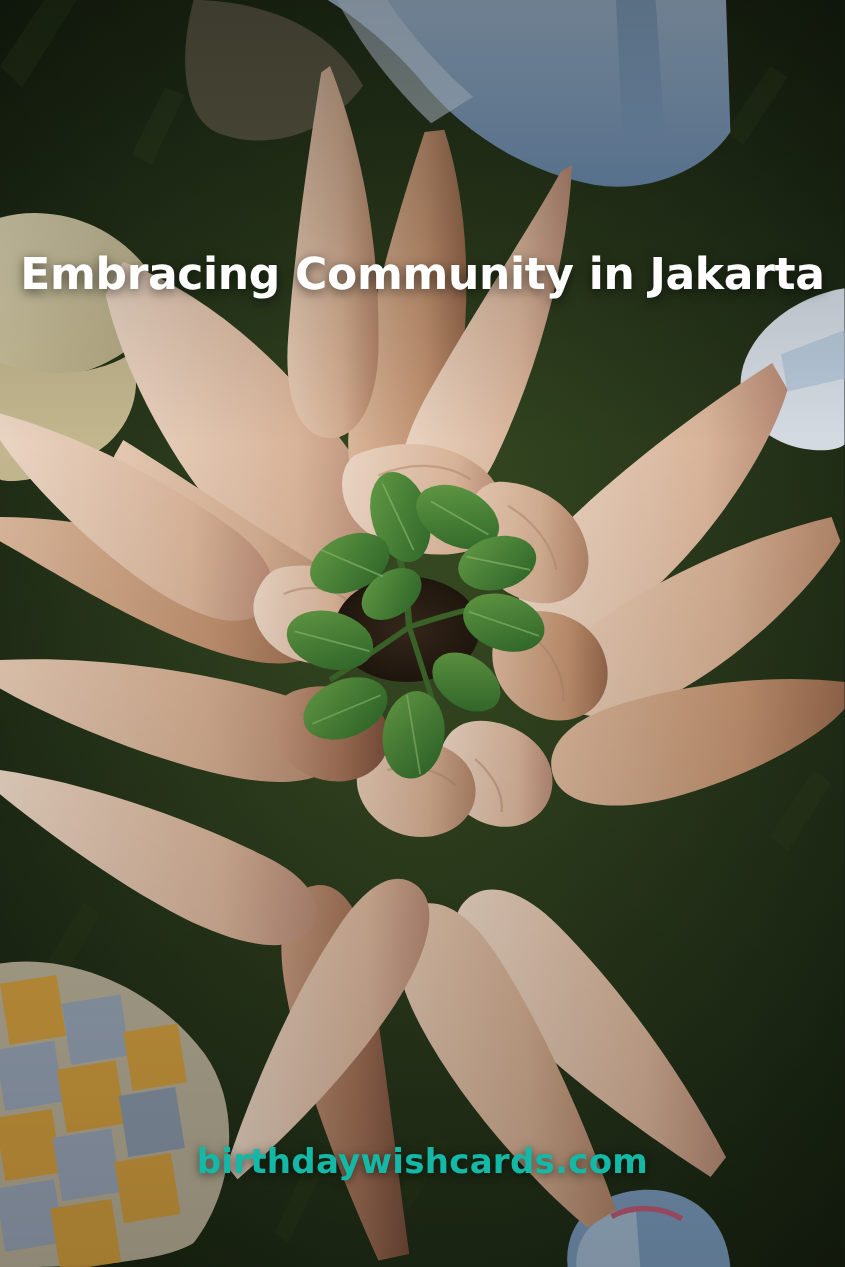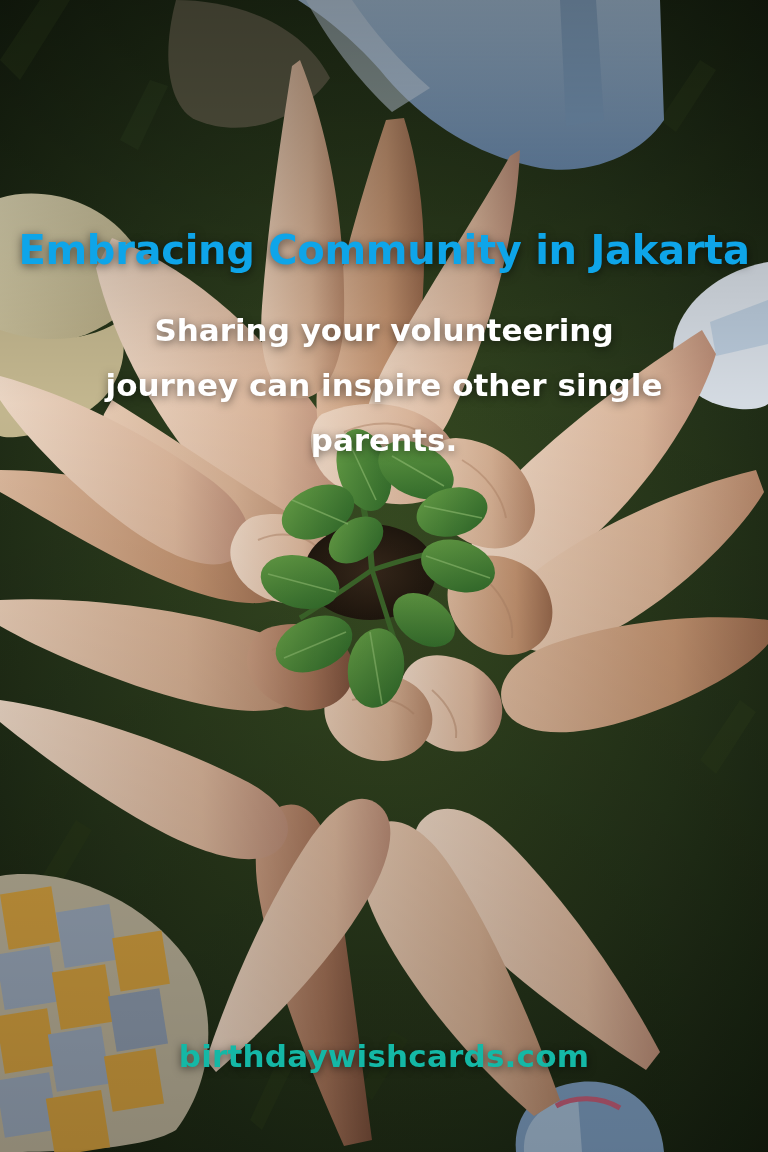--- a/index.html
+++ b/index.html
@@ -31,21 +31,21 @@
     top: 0;
     height: 100%;
     pointer-events: none;
   }
   .headline {
     position: absolute;
     top: 228px;
     left: 0;
     width: 768px;
     text-align: center;
-    color: #0ea5e9;
+    color: #ffffff;
     font-size: 40px;
     font-weight: bold;
     letter-spacing: -0.3px;
     line-height: 1.1;
     text-shadow: 0 2px 10px rgba(0,0,0,0.55);
     white-space: nowrap;
   }
   .subhead {
     position: absolute;
     top: 303px;
@@ -243,17 +243,16 @@
         <path d="M284 658 L346 632"></path>
         <path d="M370 632 L382 704"></path>
       </g>
     </g>
 
     <rect x="0" y="0" width="768" height="1152" fill="url(#vignette)"></rect>
   </svg>
 
   <div class="overlay-text">
     <div class="headline">Embracing Community in Jakarta</div>
-    <div class="subhead">Sharing your volunteering journey can inspire other single parents.</div>
     <div class="footer-url">birthdaywishcards.com</div>
   </div>
 
 </div>
 
 </body></html>

